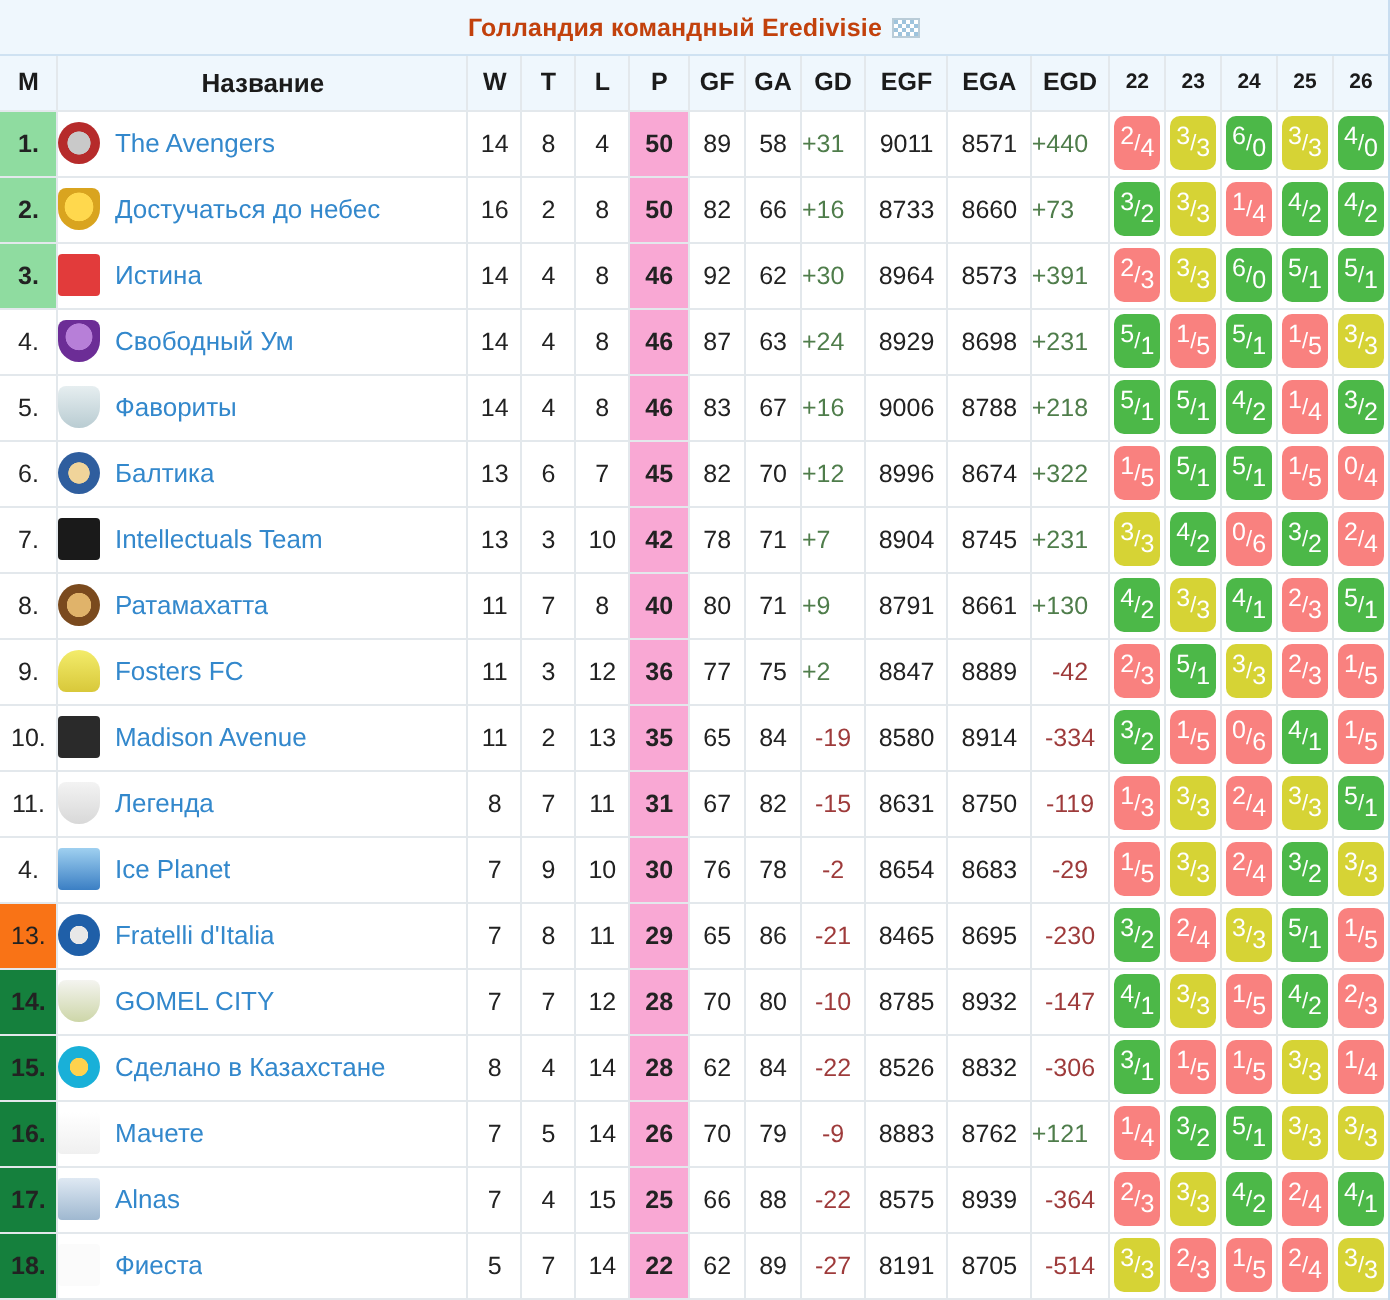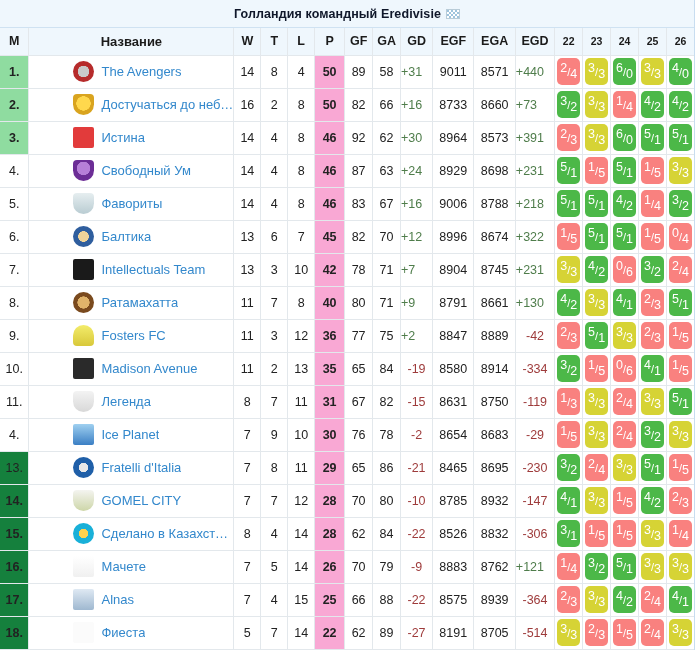--- a/index.html
+++ b/index.html
@@ -19,21 +19,21 @@
   .title-bar {
     height: 28px;
     background: #eff7fd;
     border-bottom: 1px solid #cfe2f2;
     display: flex;
     align-items: center;
     justify-content: center;
     gap: 5px;
   }
   .title-text {
-    color: #0f172a;
+    color: #c2410c;
     font-size: 12.5px;
     font-weight: bold;
     letter-spacing: .1px;
     white-space: nowrap;
   }
   .flag-icon {
     width: 14px; height: 10px;
     display: inline-block;
     position: relative;
     border: 1px solid #b9ccd8;
@@ -77,29 +77,29 @@
   col.c-egd   { width: 38px; }
   col.c-mw    { width: 27px; }
 
   td.rank {
     text-align: center;
     font-size: 12.5px;
     color: #222;
     border-right: 1px solid #e3e8ec;
   }
   td.rank.top    { background: #8fdca0; font-weight: bold; }
-  td.rank.relq   { background: #15803d; }
+  td.rank.relq   { background: #f97316; }
   td.rank.rel    { background: #15803d; font-weight: bold; }
 
   td.name {
     padding-left: 6px;
     white-space: nowrap;
     overflow: hidden;
   }
-  .name-inner { display: flex; align-items: center; gap: 7px; padding-left: 44px; }
+  .name-inner { display: flex; align-items: center; gap: 7px; }
   .team-logo {
     width: 21px; height: 21px; flex: none;
     border-radius: 3px;
     background-size: cover;
     position: relative;
   }
   .team-link {
     color: #3388cc;
     font-size: 13px;
     white-space: nowrap;

